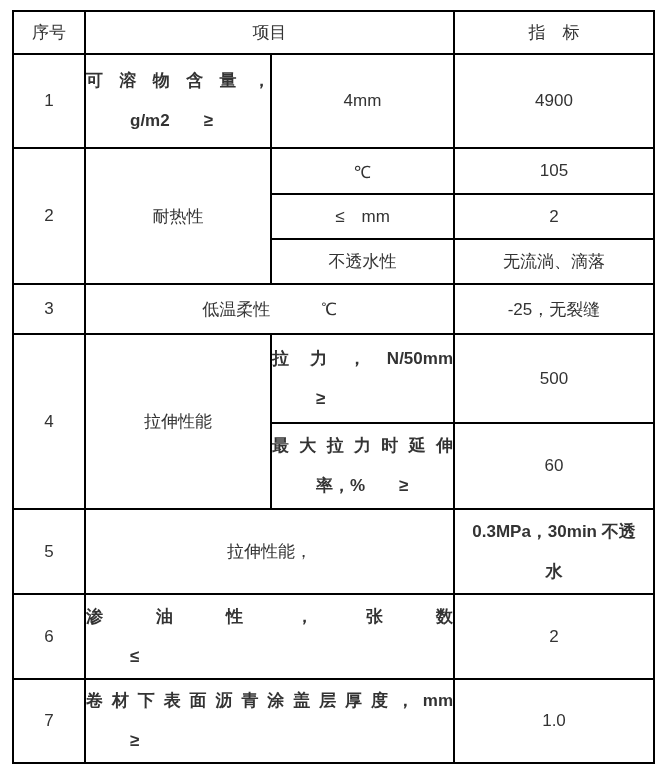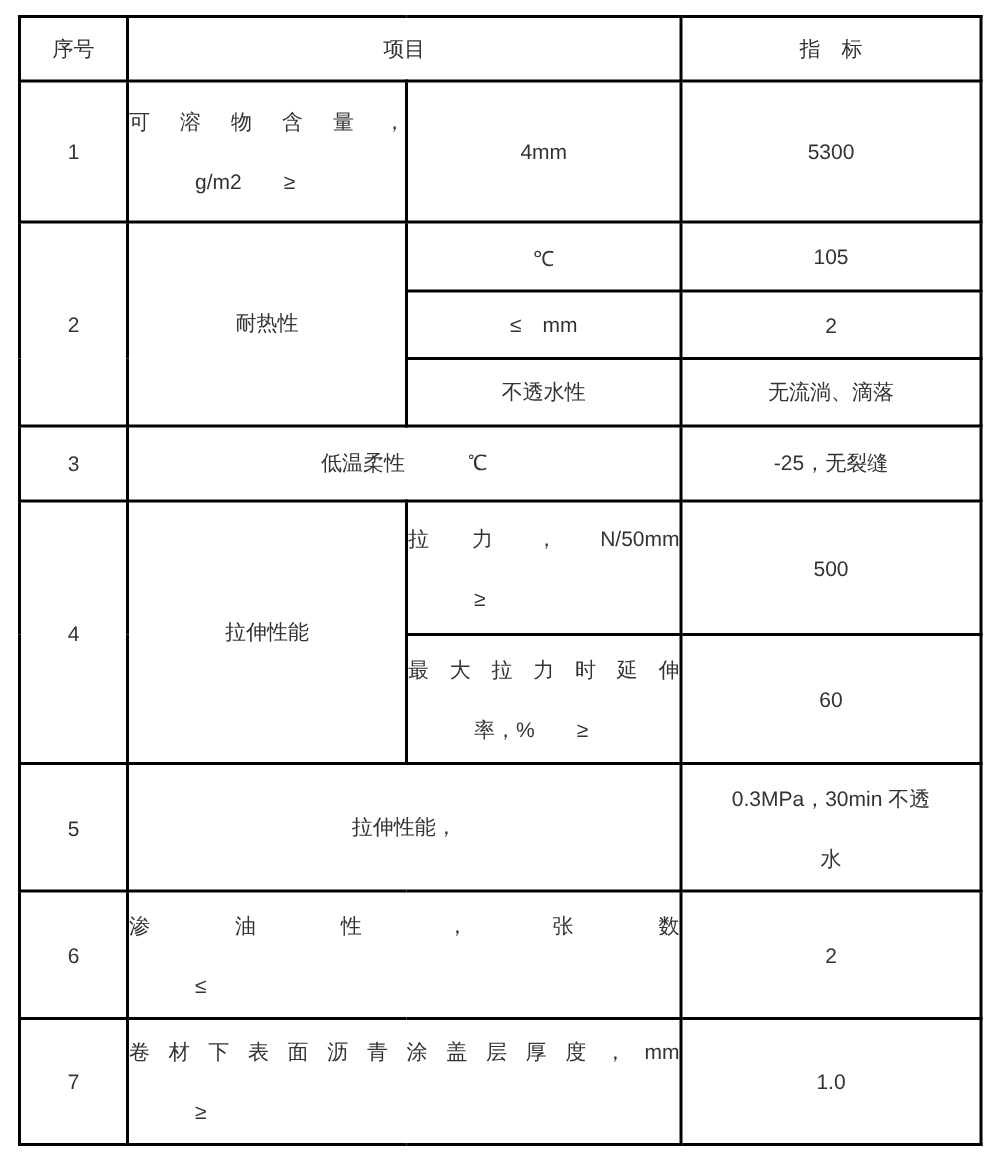--- a/index.html
+++ b/index.html
@@ -14,21 +14,21 @@
     font-family: "Liberation Sans", serif;
     color: #333333;
   }
   table.spec {
     position: absolute;
     left: 12px;
     top: 10px;
     width: 641px;
     border-collapse: collapse;
     table-layout: fixed;
-    font-size: 14px;
+    font-size: 17px;
   }
   table.spec th,
   table.spec td {
     border: 2px solid #000000;
     font-weight: normal;
     text-align: center;
     vertical-align: middle;
     padding: 0;
     overflow: hidden;
   }
@@ -40,20 +40,21 @@
   }
   
   td.sub-left {
     text-align: left;
     padding-left: 6px;
     padding-right: 5px;
   }
   
   .lines div {
     line-height: 40px;
+    font-weight: bold;
   }
   .jline {
     text-align: justify;
     text-align-last: justify;
   }
   .lline {
     text-align: left;
     padding-left: 44px;
   }
   .cline {
@@ -80,21 +81,21 @@
 
   <tr style="height:94px">
     <td>1</td>
     <td class="item-left">
       <div class="lines">
         <div class="jline">可 溶 物 含 量 ，</div>
         <div class="lline">g/m2　　≥</div>
       </div>
     </td>
     <td class="sub-left">4mm</td>
-    <td>5300</td>
+    <td>4900</td>
   </tr>
 
   <tr style="height:46px">
     <td rowspan="3">2</td>
     <td rowspan="3" class="item-left">耐热性</td>
     <td class="sub-left">℃</td>
     <td>105</td>
   </tr>
   <tr style="height:45px">
     <td class="sub-left">≤　mm</td>

